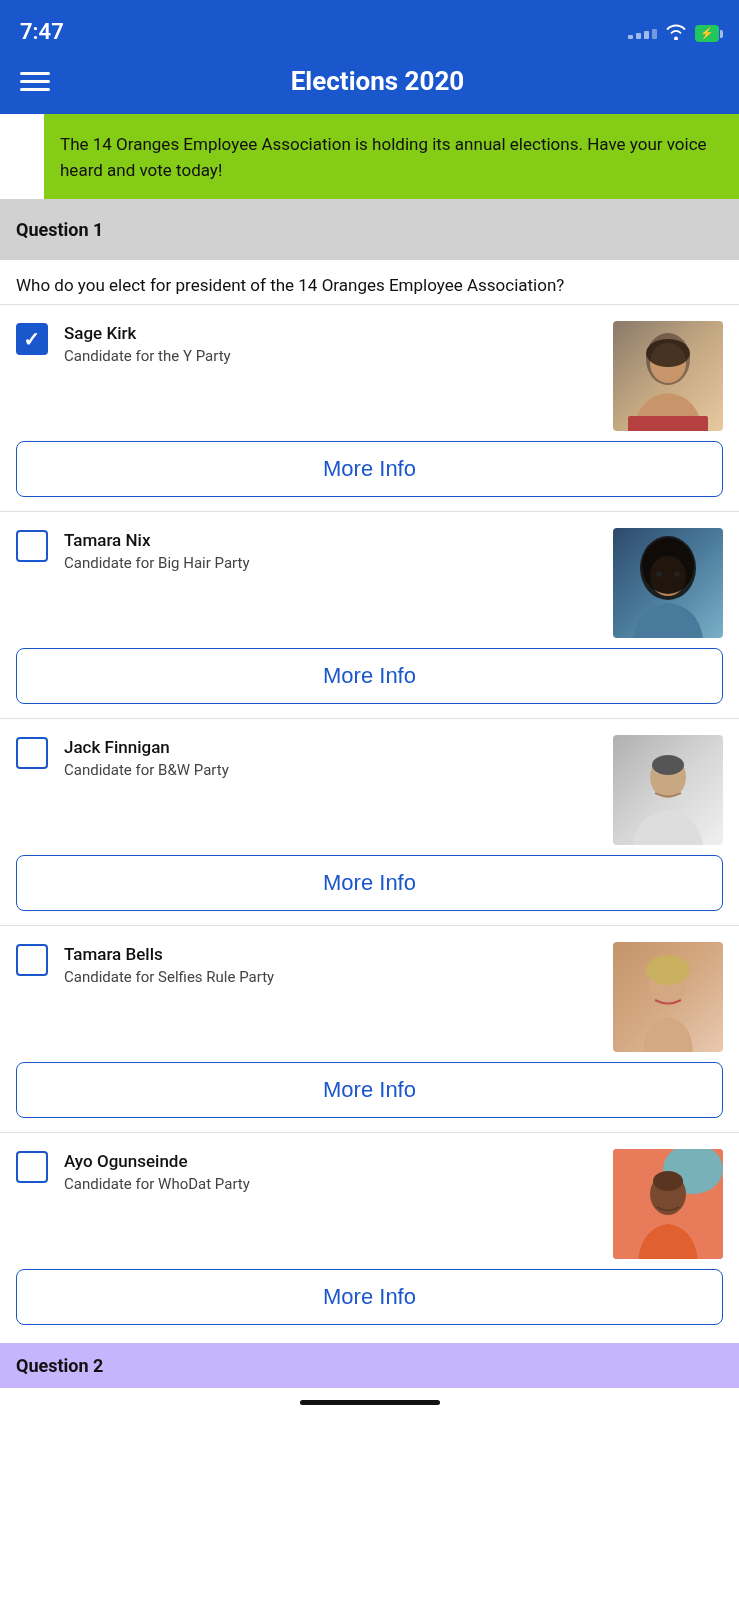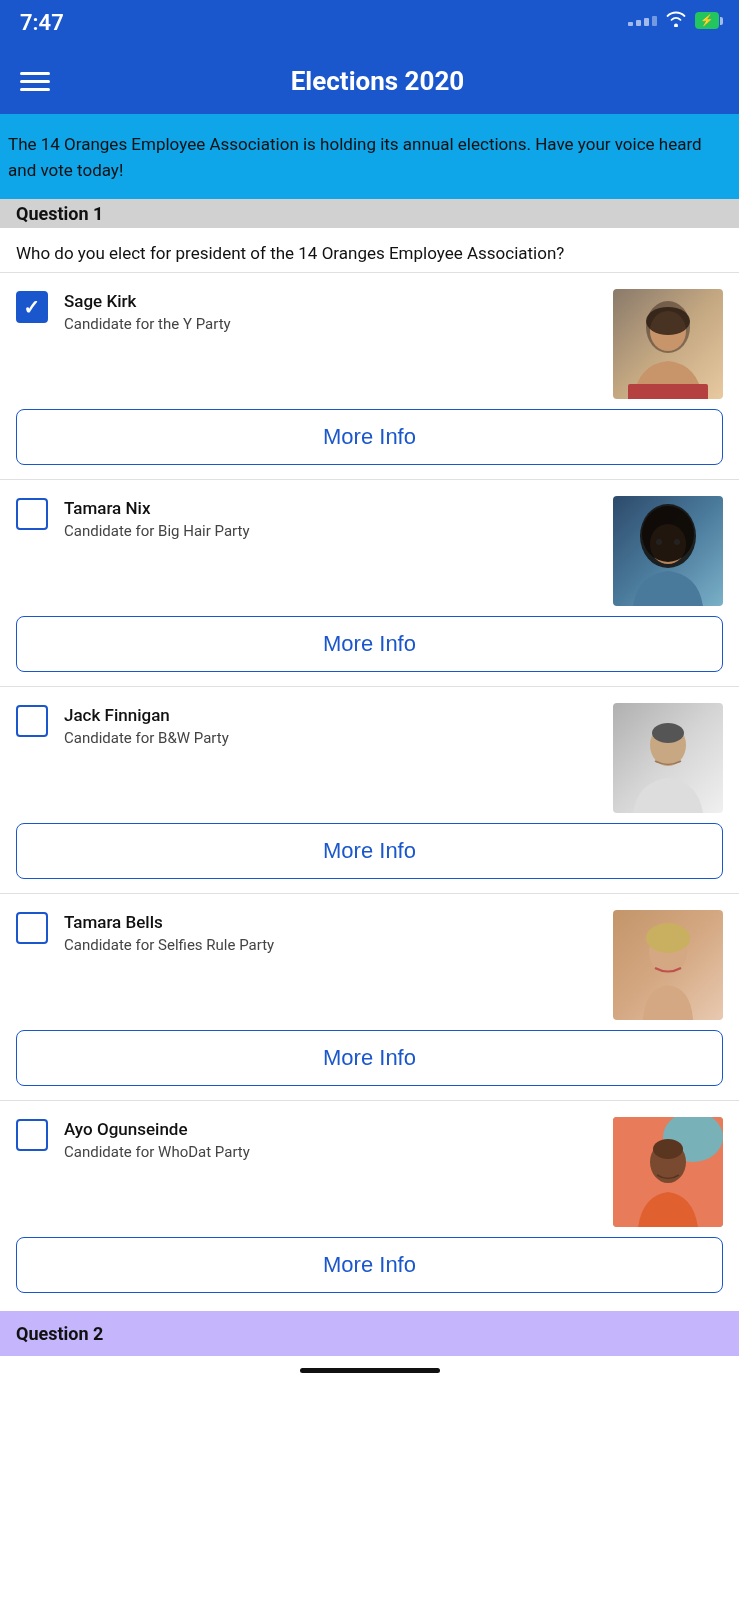--- a/index.html
+++ b/index.html
@@ -10,21 +10,21 @@
       min-height: 1600px;
       background: #fff;
       overflow-x: hidden;
     }
 
     
     .status-bar {
       background: #1a56cc;
       display: flex;
       justify-content: space-between;
-      align-items: flex-start;
+      align-items: flex-end;
       padding: 10px 20px 8px 20px;
       height: 52px;
     }
     .status-time {
       color: #fff;
       font-size: 22px;
       font-weight: 600;
     }
     .status-icons {
       display: flex;
@@ -85,33 +85,34 @@
       color: #fff;
       font-size: 26px;
       font-weight: 700;
       flex: 1;
       text-align: center;
       margin-right: 50px;
     }
 
     
     .intro-section {
-      padding: 18px 16px 16px 8px;
-      background: #0ea5e9;
+      padding: 18px 16px 16px 16px;
+      background: #84cc16;
+      margin-left: 44px;
     }
     .intro-text {
       font-size: 17px;
       line-height: 1.5;
       color: #111;
     }
 
     
     .question-header {
       background: #d1d1d1;
-      padding: 4px 16px;
+      padding: 20px 16px;
     }
     .question-label {
       font-size: 18px;
       font-weight: 700;
       color: #111;
     }
 
     
     .question-body {
       padding: 14px 16px 6px 16px;

